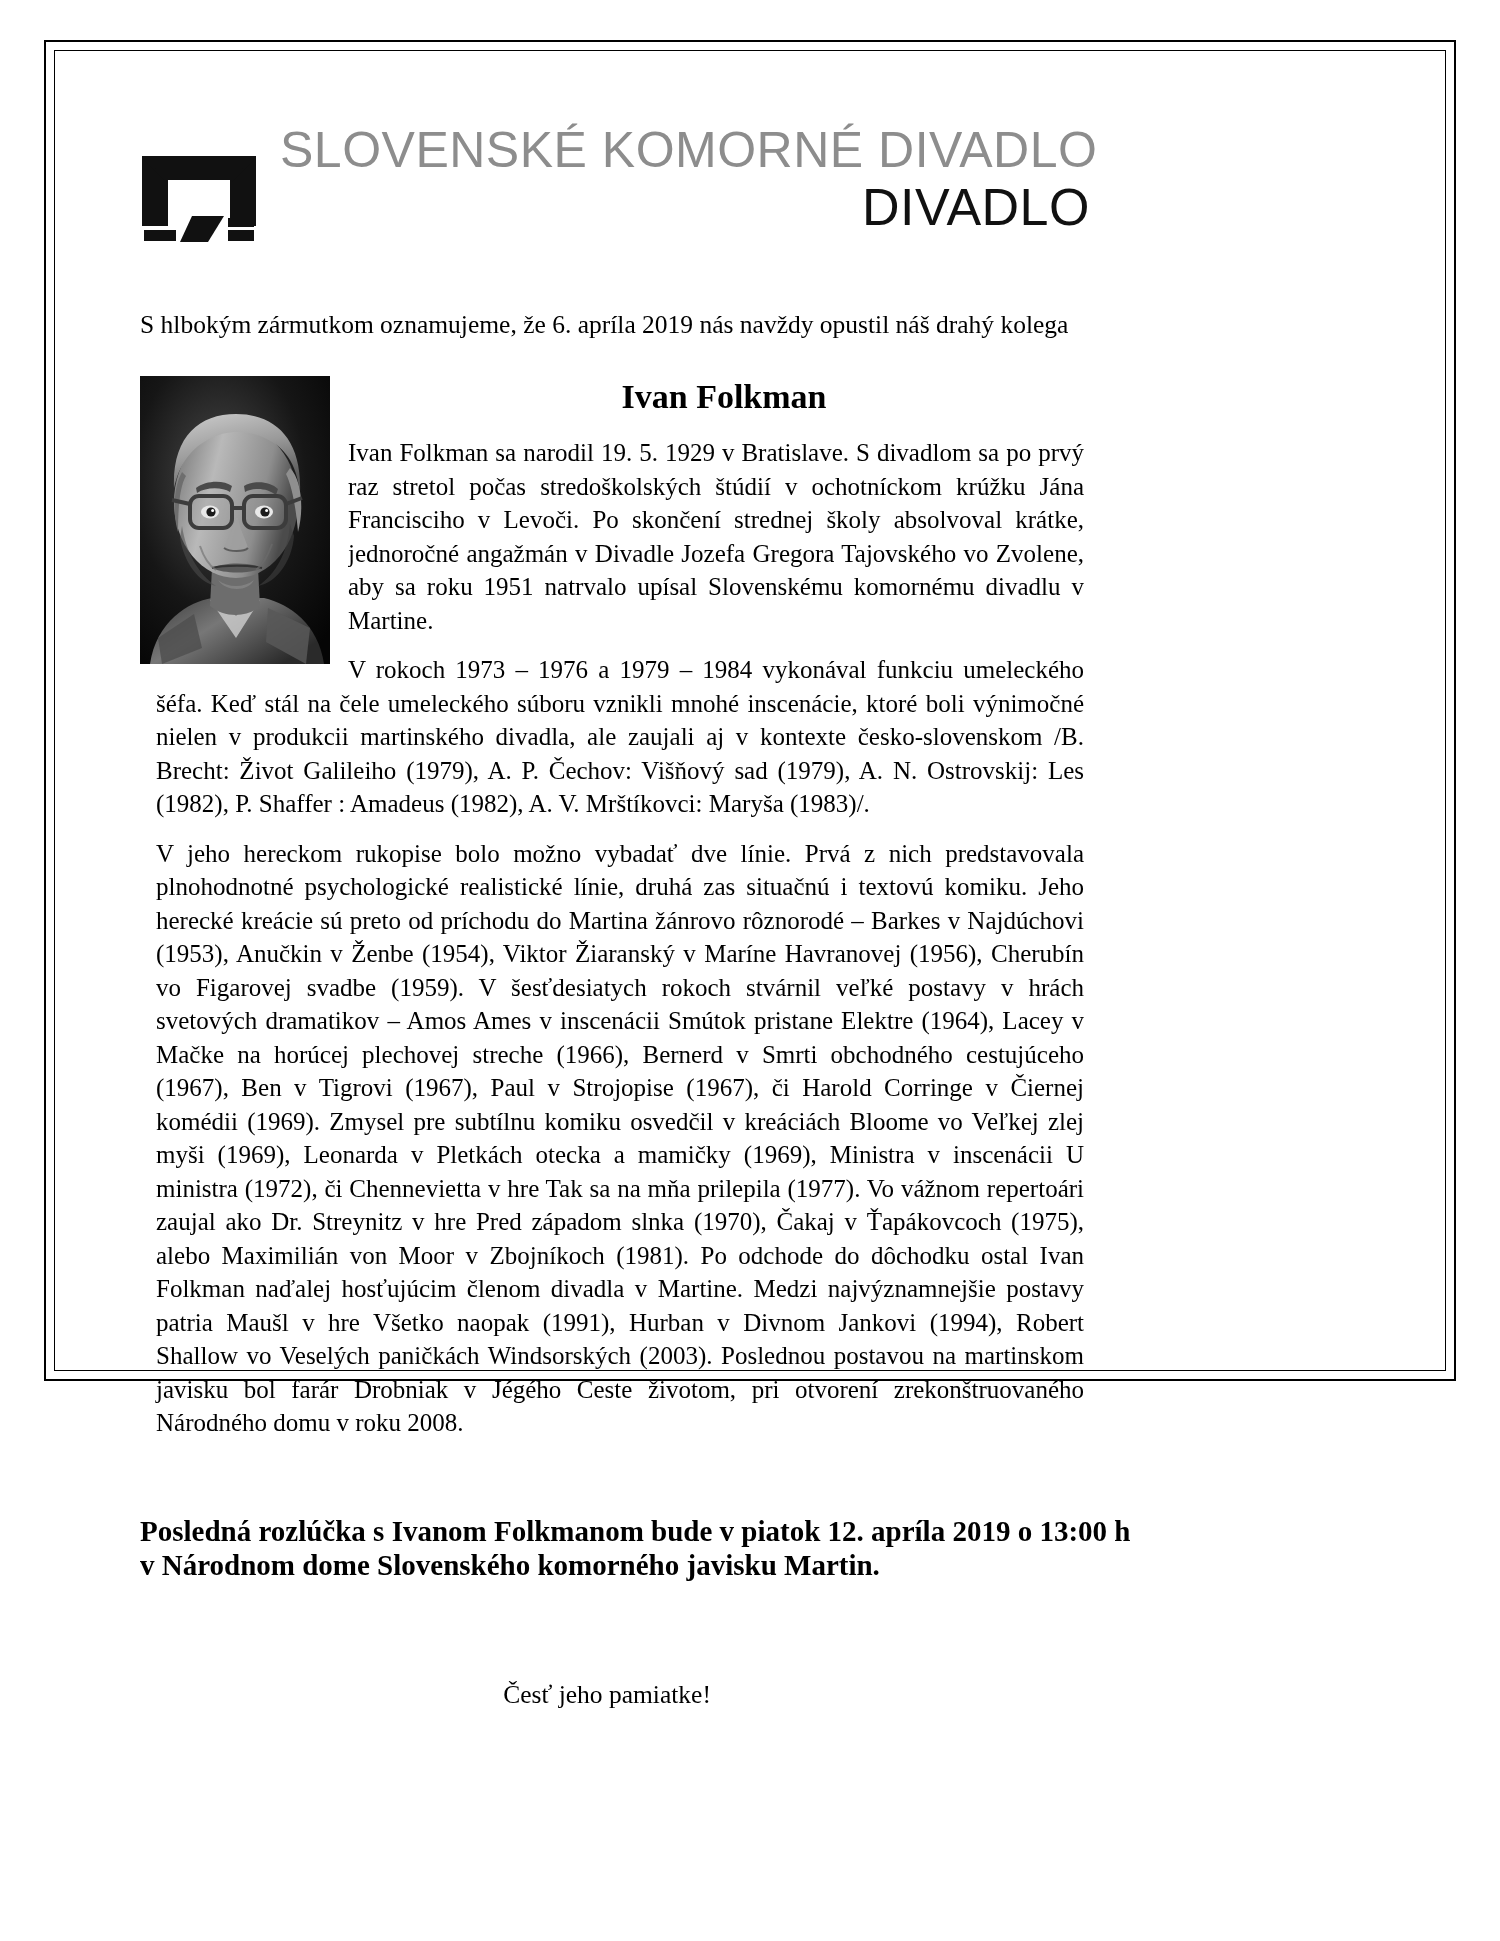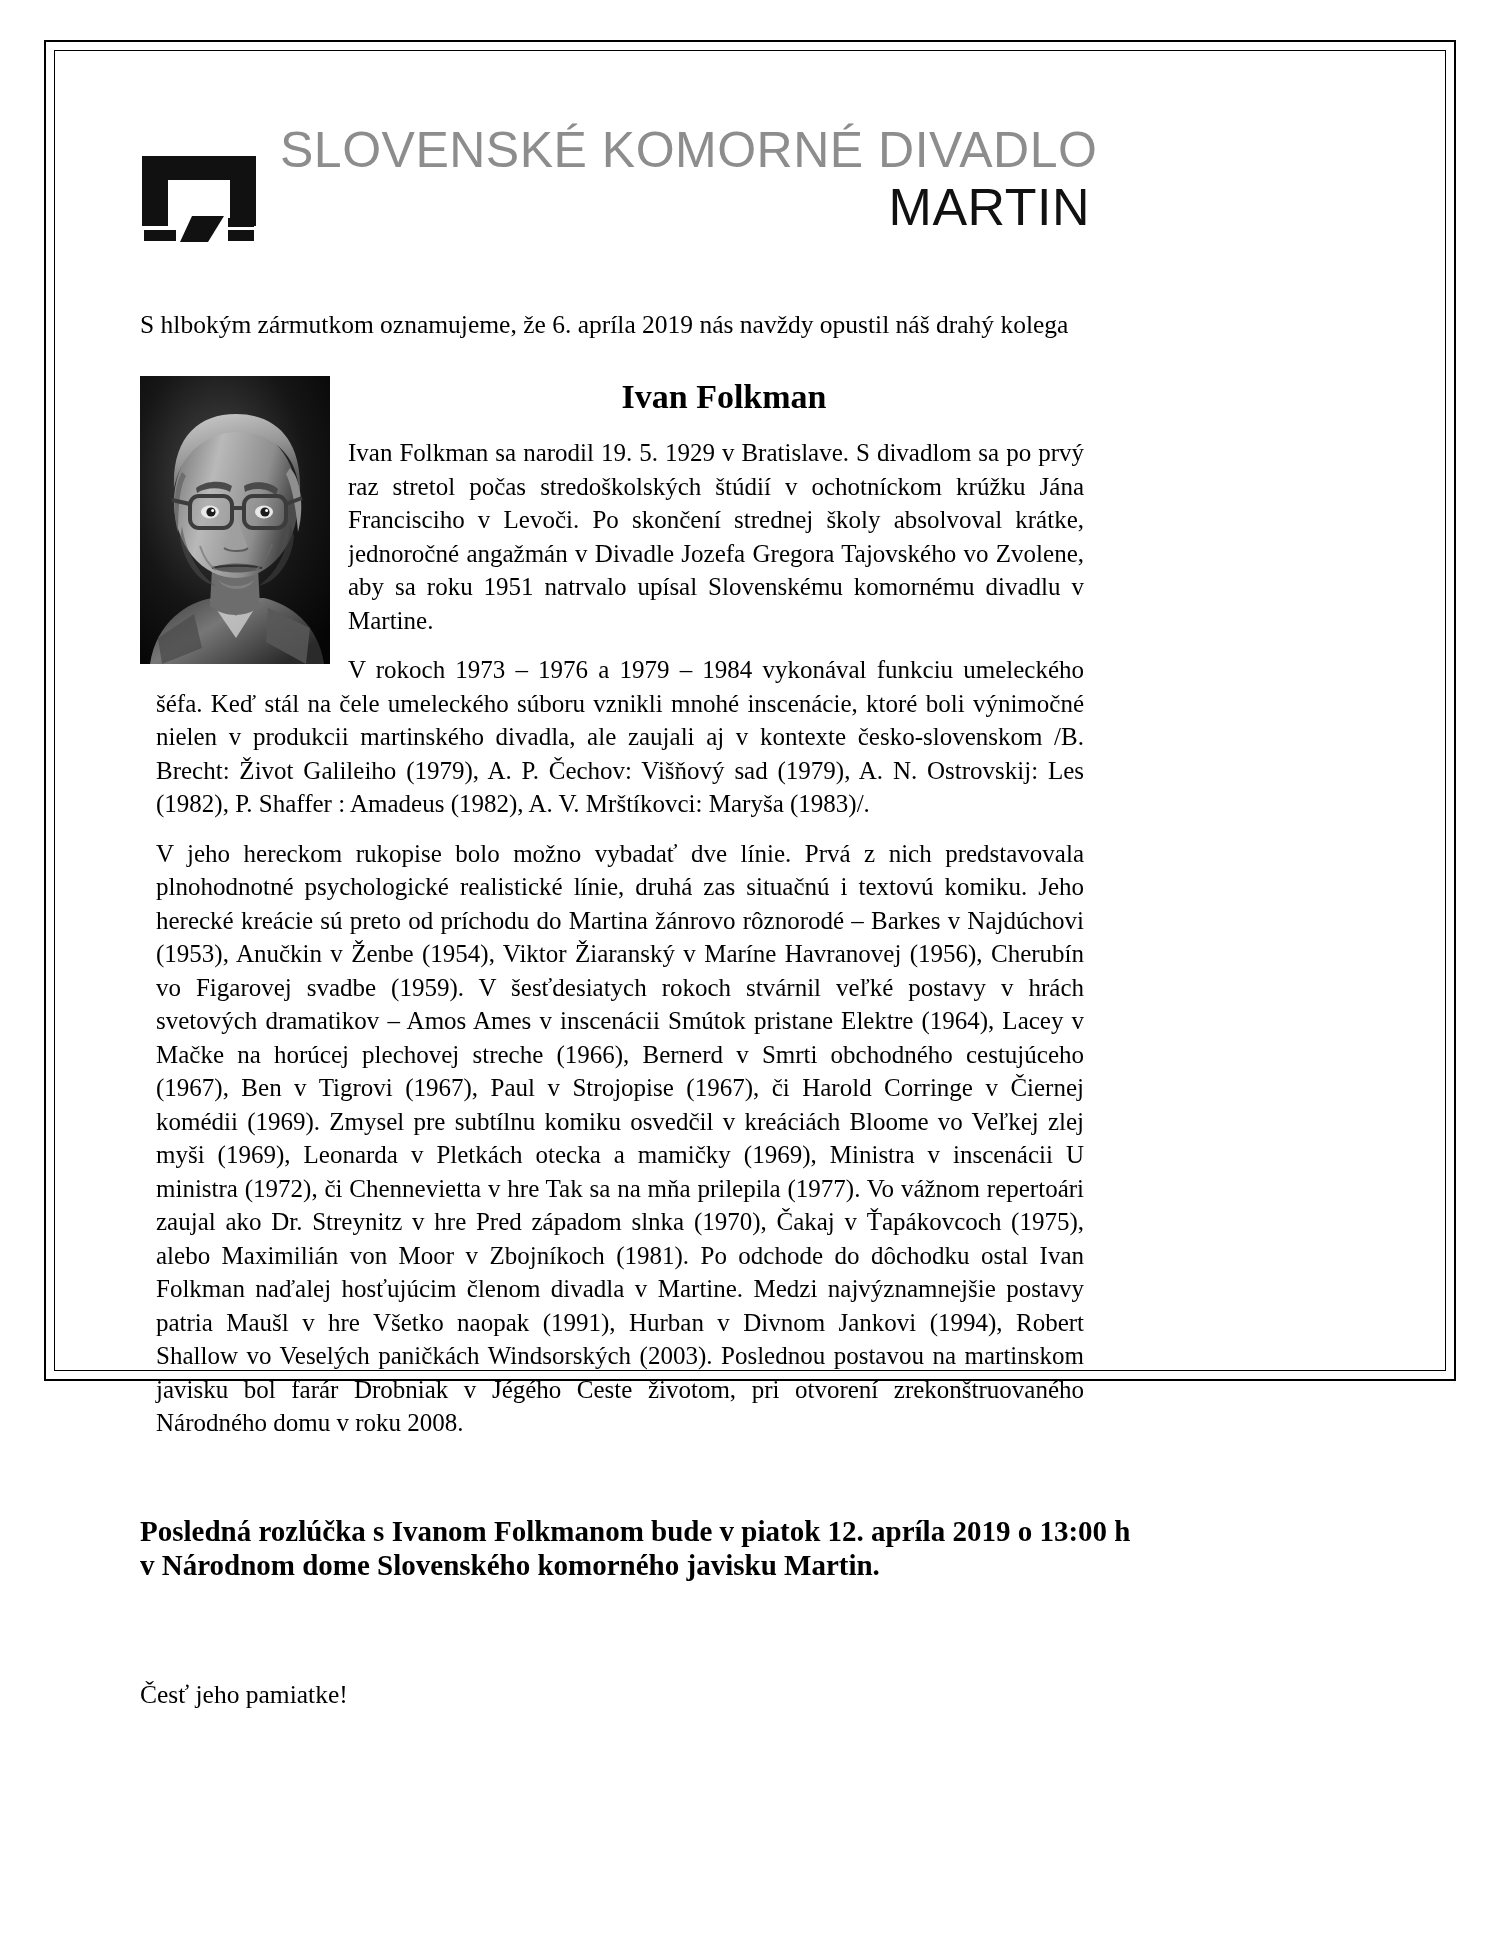--- a/index.html
+++ b/index.html
@@ -133,21 +133,21 @@
     line-height: 34px;
     font-weight: bold;
   }
   .farewell div { white-space: nowrap; }
 
   
   .honour {
     margin-top: 96px;
     font-size: 25.5px;
     line-height: 34px;
-    text-align: left;
+    text-align: center;
     padding-right: 26px;
   }
 </style>
 </head>
 <body>
 
 <div class="page">
 
   <div class="frame-outer"></div>
   <div class="frame-inner"></div>
@@ -172,21 +172,21 @@
 
           <rect x="4" y="100" width="32" height="11" fill="#111111"></rect>
           <polygon points="52,86 84,86 68,112 40,112" fill="#111111"></polygon>
           <rect x="88" y="100" width="26" height="11" fill="#111111"></rect>
           <rect x="88" y="88" width="26" height="9" fill="#111111"></rect>
         </svg>
       </div>
 
       <div class="masthead-text">
         <div class="brand-line1">SLOVENSKÉ KOMORNÉ DIVADLO</div>
-        <div class="brand-line2">MARTIN</div>
+        <div class="brand-line2">DIVADLO</div>
       </div>
 
     </div>
 
     <div class="intro">S hlbokým zármutkom oznamujeme, že 6. apríla 2019 nás navždy opustil náš drahý kolega</div>
 
     <div class="clearfix">
 
       <div class="portrait">
         <svg viewBox="0 0 190 288" width="190" height="288" aria-hidden="true">

